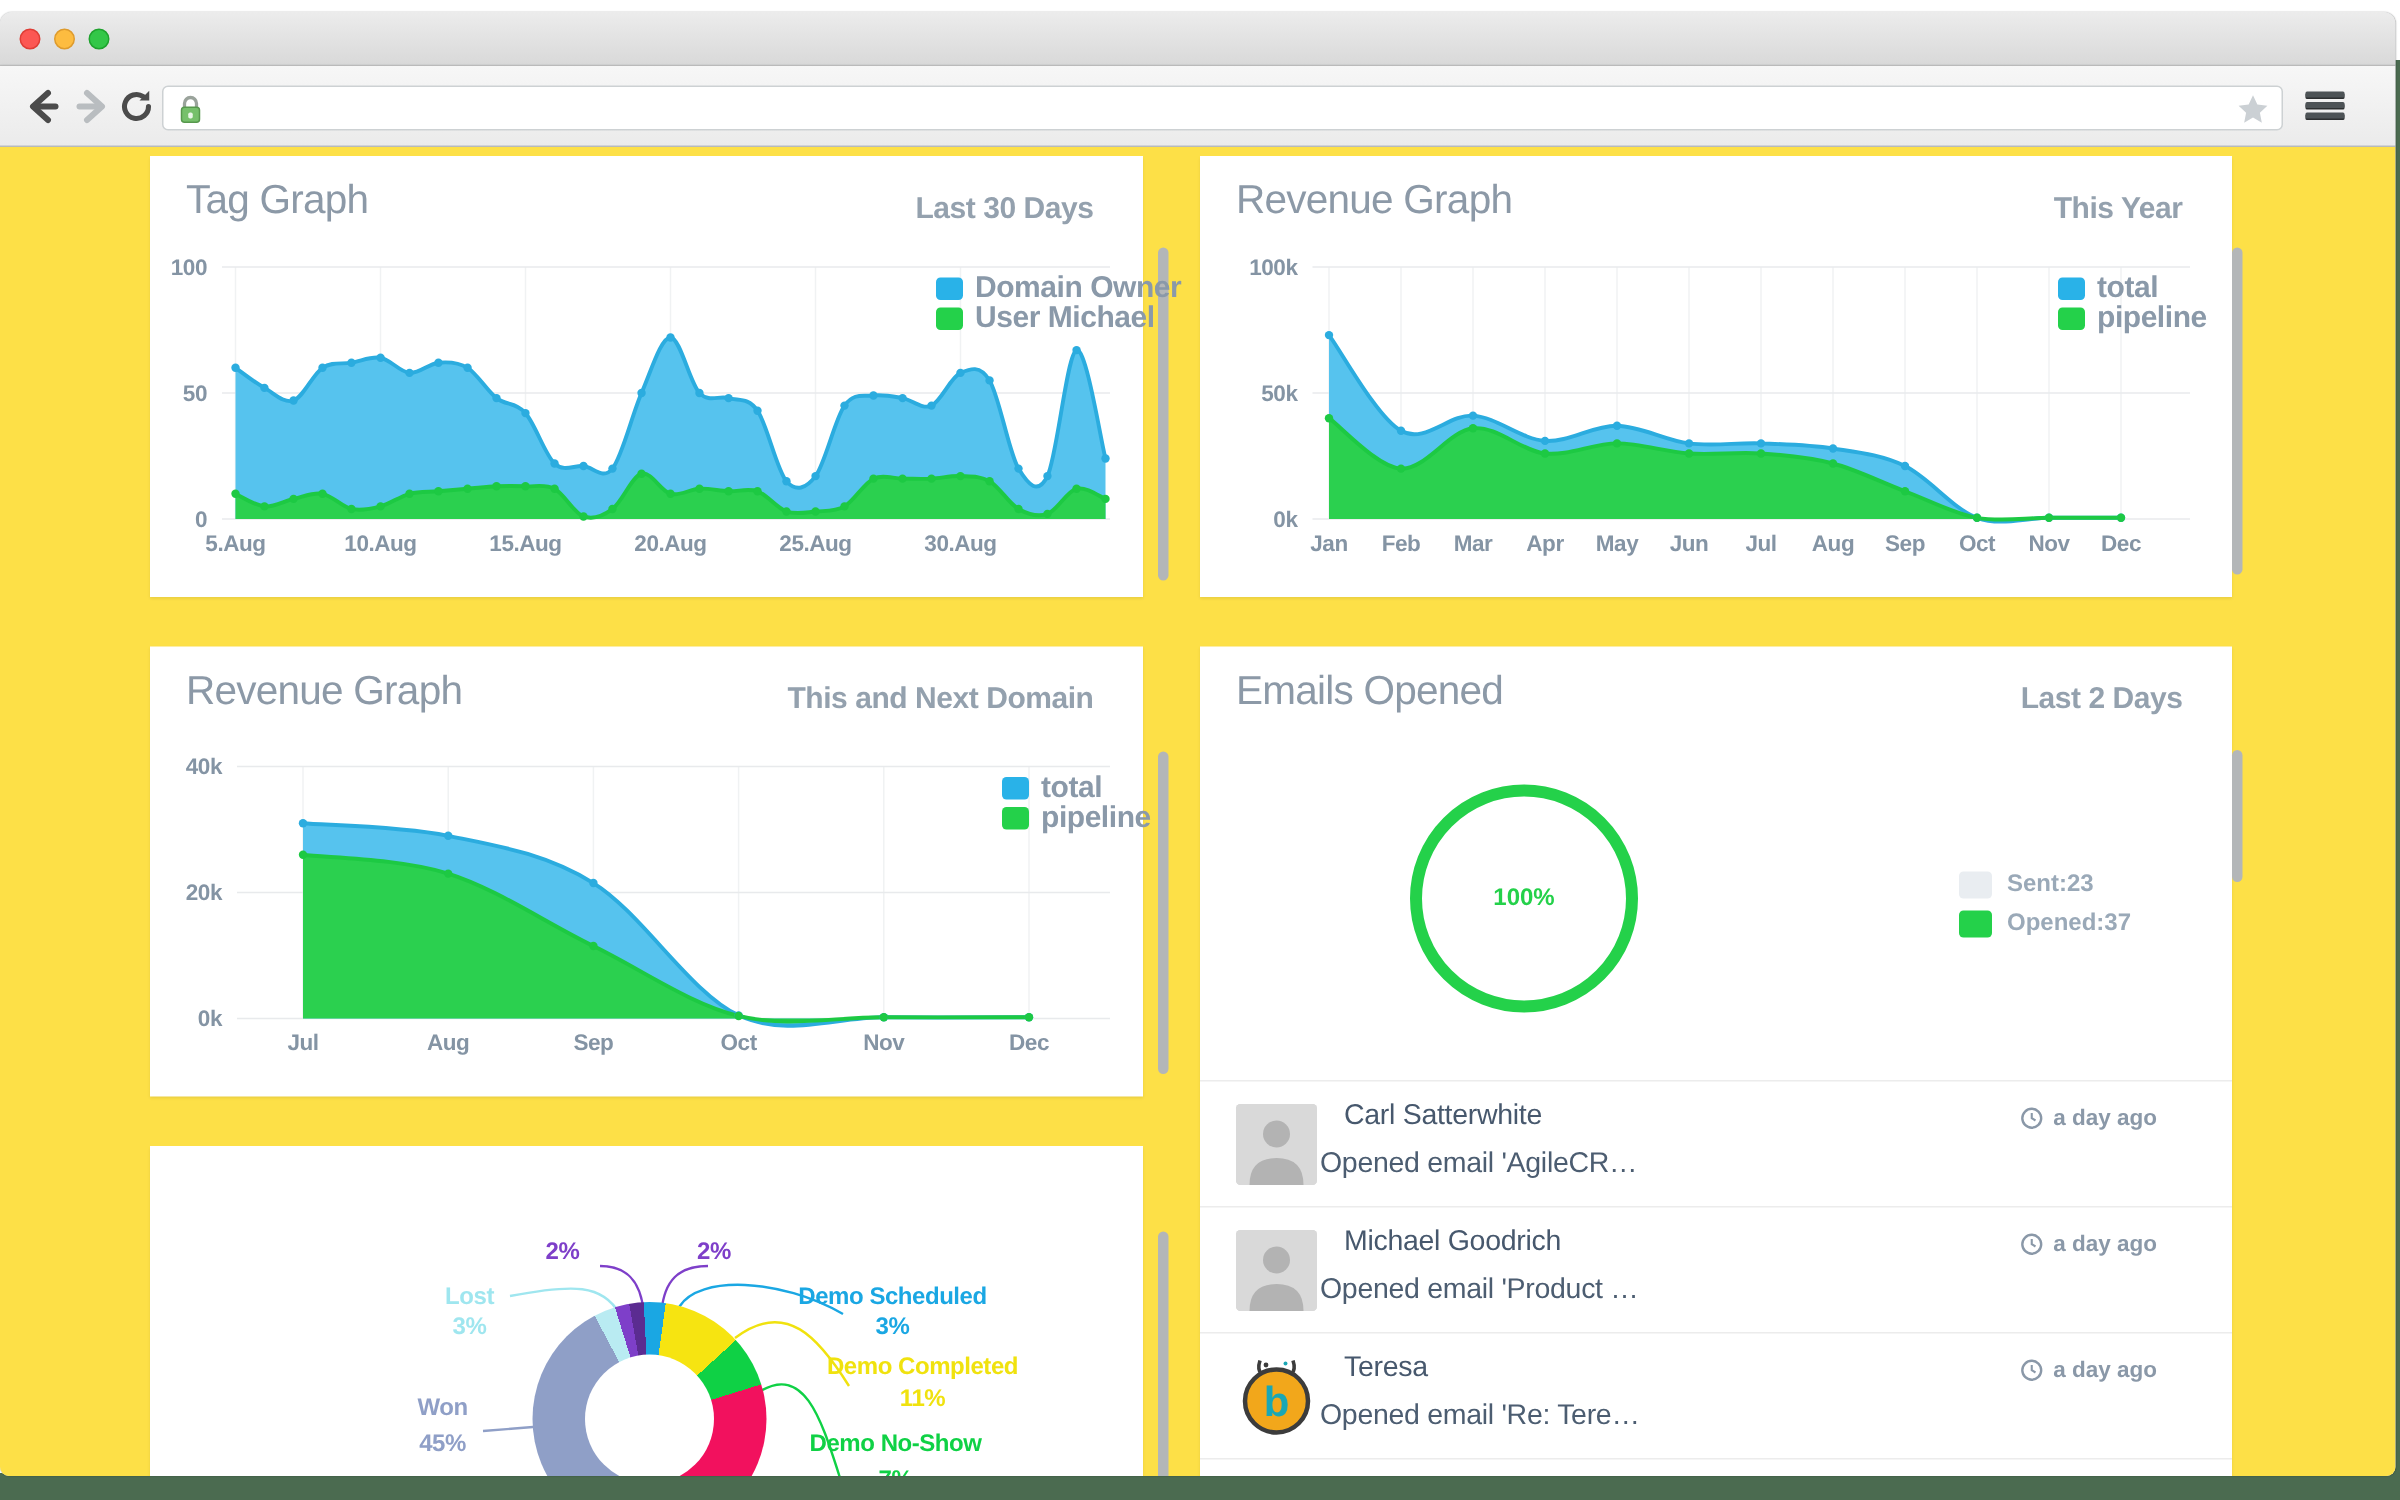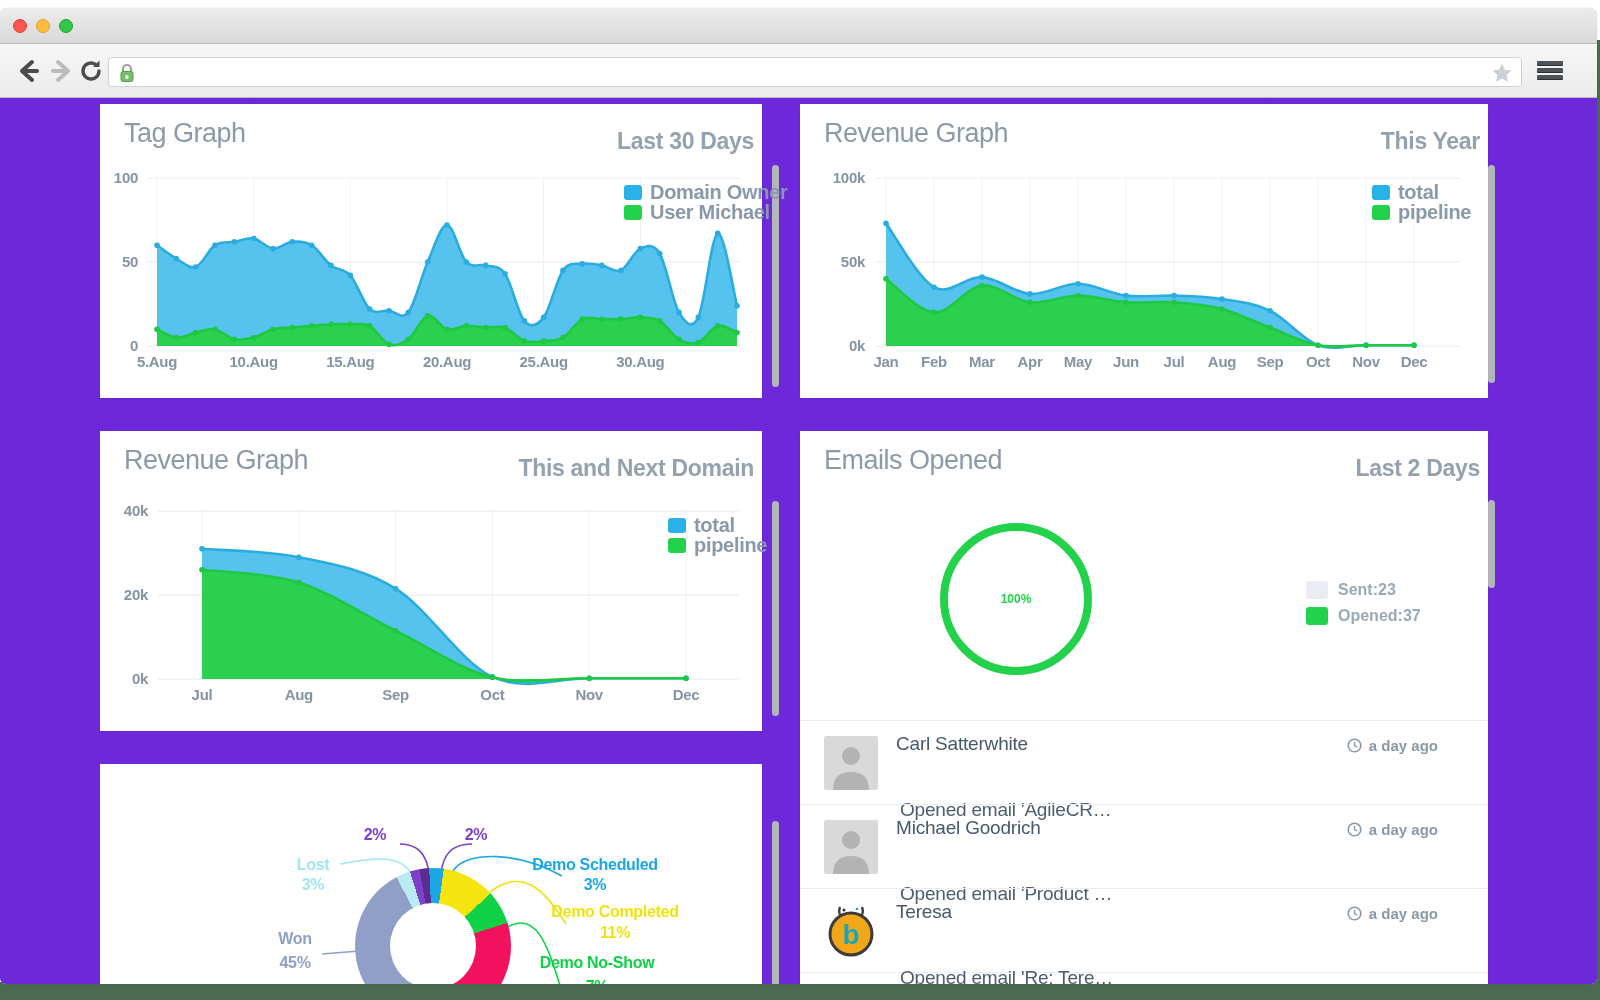--- a/index.html
+++ b/index.html
@@ -31,59 +31,59 @@
   .urlbar { position:absolute; left:108px; top:13px; width:1414px; height:30px;
     background:#ffffff; border:1px solid #cdd1d3; border-radius:4px; }
   .urlbar input { position:absolute; left:34px; top:1px; width:1340px; height:26px; border:none; outline:none;
     font-size:15px; color:#333; background:transparent; font-family:"Liberation Sans",sans-serif; }
   .lock { position:absolute; left:9px; top:5px; }
   .star { position:absolute; right:8px; top:4px; width:22px; height:22px; cursor:pointer; }
   .menu-btn { position:absolute; left:1537px; top:16px; width:26px; height:22px; cursor:pointer; background:none; border:none; }
   .menu-btn div { height:4px; background:#4d5356; border-radius:1px; margin-bottom:3px; box-shadow:0 1px 0 #2c2f30; }
 
   
-  .viewport { position:absolute; left:0; top:90px; width:100%; height:894px; background:#6d28d9; overflow:hidden; }
+  .viewport { position:absolute; left:0; top:90px; width:100%; height:894px; background:#fde047; overflow:hidden; }
 
   .panel { position:absolute; background:#ffffff; box-shadow:0 1px 2px rgba(0,0,0,.09); }
   .p-tag     { left:100px; top:6px;   width:662px; height:294px; }
   .p-year    { left:800px; top:6px;   width:688px; height:294px; }
   .p-quarter { left:100px; top:333px; width:662px; height:300px; }
   .p-emails  { left:800px; top:333px; width:688px; height:660px; }
   .p-deals   { left:100px; top:666px; width:662px; height:420px; }
 
   .panel-title { position:absolute; left:24px; top:14px; font-size:27px; font-weight:400;
     color:#8c99a7; letter-spacing:-0.5px; }
-  .panel-period { position:absolute; right:8px; top:24px; font-size:23px; font-weight:700;
+  .panel-period { position:absolute; right:33px; top:24px; font-size:20px; font-weight:700;
     color:#94a1ae; letter-spacing:-0.3px; }
 
   svg.chart { position:absolute; left:0; top:0; }
   svg.chart text { font-family:"Liberation Sans",sans-serif; font-size:15px; font-weight:700;
     fill:#8494a4; letter-spacing:-0.3px; }
 
   .legend { position:absolute; z-index:3; }
   .legend .lrow { display:flex; align-items:center; height:20px; }
   .legend .sw { width:18px; height:15px; border-radius:3px; margin-right:8px; flex:none; }
   .legend .ltext { font-size:20px; font-weight:700; color:#8a99a9; letter-spacing:-0.3px; white-space:nowrap; }
 
   
   .ring { position:absolute; left:140px; top:92px; width:152px; height:152px; border-radius:50%;
     border:8px solid #24d14a; background:#fff; display:flex; align-items:center; justify-content:center; }
-  .ring span { font-size:12px; font-weight:700; color:#24d14a; }
+  .ring span { font-size:16px; font-weight:700; color:#24d14a; }
   .elegend { position:absolute; left:506px; top:146px; }
   .elegend .lrow { display:flex; align-items:center; height:26px; }
   .elegend .sw { width:22px; height:18px; border-radius:3px; margin-right:10px; }
   .elegend .ltext { font-size:16px; font-weight:700; color:#9aa9b8; }
 
   .email-rows { position:absolute; left:0; top:289px; width:100%; }
   .email-row { position:relative; height:84px; border-top:1px solid #ececec; cursor:pointer;padding-left:48px; }
   .email-rows .cap { height:1px; border-top:1px solid #ececec; }
   .avatar { position:absolute; left:24px; top:15px; width:54px; height:54px; border-radius:3px;
     background:#d9d9d9; overflow:hidden; }
   .e-name { position:absolute; left:96px; top:12px; font-size:19px; color:#47586d; letter-spacing:-0.2px; }
-  .e-action { position:absolute; left:100px; top:44px; font-size:19px; color:#4c5d71; letter-spacing:-0.2px;margin-top:34px; }
+  .e-action { position:absolute; left:80px; top:44px; font-size:19px; color:#4c5d71; letter-spacing:-0.2px; }
   .e-time { position:absolute; right:50px; top:16px; display:flex; align-items:center;
     font-size:15px; font-weight:700; color:#8a98a8; }
   .e-time svg { margin-right:7px; }
 
   
   .donut { position:absolute; left:255px; top:104px; width:156px; height:156px; border-radius:50%; }
   .donut-hole { position:absolute; left:290px; top:139px; width:86px; height:86px; border-radius:50%; background:#fff; }
   .dlabel { position:absolute; font-size:16px; font-weight:700; letter-spacing:-0.3px;
     text-align:center; transform:translateX(-50%); white-space:nowrap; }
 

